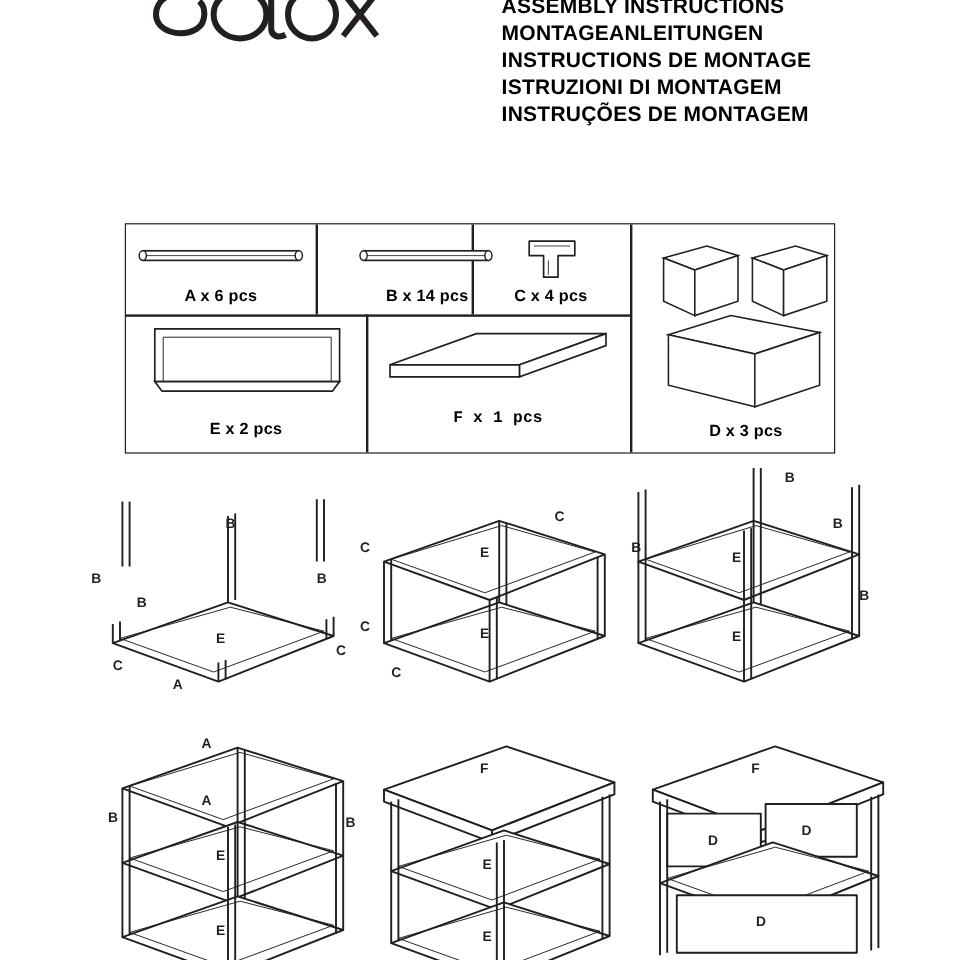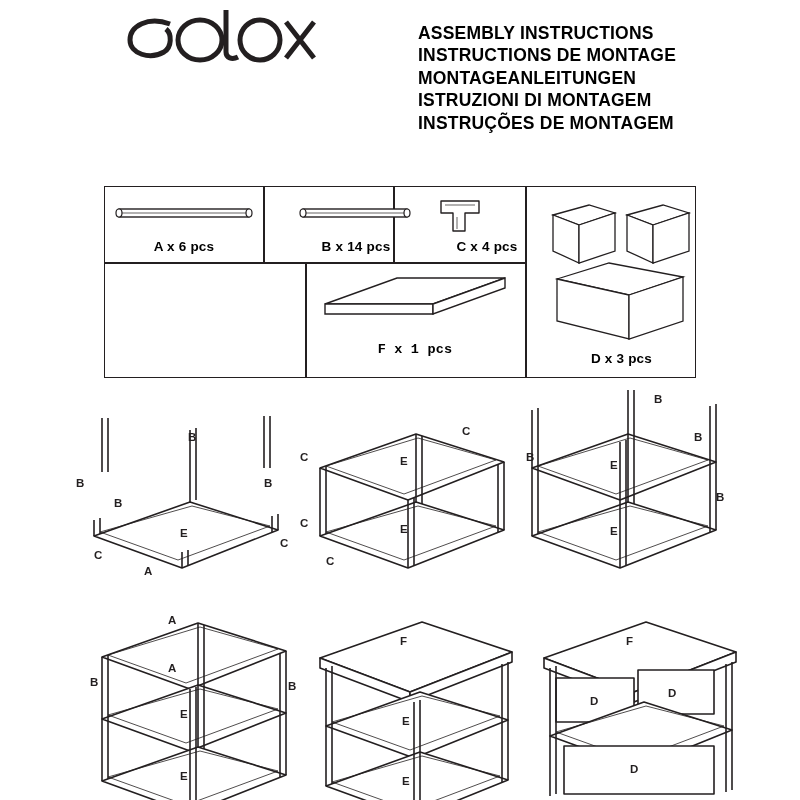--- a/index.html
+++ b/index.html
@@ -20,21 +20,20 @@
     width: 800px;
     height: 800px;
   }
 
   
   .header {
     position: absolute;
     top: 0; left: 0;
     width: 800px;
     height: 150px;
-    margin-top: 28px;
   }
   .logo {
     position: absolute;
     left: 108px;
     top: -26px;
     width: 230px;
     height: 70px;
   }
   .logo svg { display: block; }
 
@@ -118,22 +117,22 @@
           <ellipse cx="92" cy="38" rx="22" ry="20"></ellipse>
           <path d="M118 8 L118 50 C118 56, 124 58, 130 55"></path>
           <ellipse cx="152" cy="38" rx="20" ry="20"></ellipse>
           <path d="M178 20 L206 56 M206 20 L178 56"></path>
         </g>
       </svg>
     </div>
 
     <div class="titles">
       <div>ASSEMBLY INSTRUCTIONS</div>
+      <div>MONTAGEANLEITUNGEN</div>
       <div>INSTRUCTIONS DE MONTAGE</div>
-      <div>MONTAGEANLEITUNGEN</div>
       <div>ISTRUZIONI DI MONTAGEM</div>
       <div>INSTRUÇÕES DE MONTAGEM</div>
     </div>
   </div>
 
   <div class="parts">
 
     <div class="hline" style="left:0; top:75px; width:420px;"></div>
     <div class="vline" style="left:158px; top:0; height:75px;"></div>
     <div class="vline" style="left:288px; top:0; height:75px;"></div>
@@ -159,23 +158,33 @@
       </svg>
       <div class="plabel" style="top:52px;">B x 14 pcs</div>
     </div>
 
     <div class="cell" style="left:288px; top:0; width:132px; height:75px;">
       <svg width="132" height="52" viewBox="0 0 132 52">
         <path d="M48 14 L86 14 L86 26 L72 26 L72 44 L60 44 L60 26 L48 26 Z" fill="#fff" stroke="#231f20" stroke-width="1.4" stroke-linejoin="round"></path>
         <path d="M52 18 L82 18" stroke="#231f20" stroke-width="0.7"></path>
         <path d="M64 30 L64 42" stroke="#231f20" stroke-width="0.7"></path>
       </svg>
-      <div class="plabel" style="top:52px;padding-left:28px;">C x 4 pcs</div>
-    </div>
-
+      <div class="plabel" style="top:52px;">C x 4 pcs</div>
+    </div>
+
+    <div class="cell" style="left:0; top:75px; width:200px; height:115px;">
+      <svg width="200" height="88" viewBox="0 0 200 88">
+        <polygon points="24,12 178,12 178,56 24,56" fill="#fff" stroke="#231f20" stroke-width="1.4"></polygon>
+        <polygon points="24,56 178,56 172,64 30,64" fill="#fff" stroke="#231f20" stroke-width="1.4"></polygon>
+        <line x1="31" y1="19" x2="171" y2="19" stroke="#231f20" stroke-width="0.8"></line>
+        <line x1="31" y1="19" x2="31" y2="56" stroke="#231f20" stroke-width="0.8"></line>
+        <line x1="171" y1="19" x2="171" y2="56" stroke="#231f20" stroke-width="0.8"></line>
+      </svg>
+      <div class="plabel" style="top:88px;">E x 2 pcs</div>
+    </div>
 
     <div class="cell" style="left:200px; top:75px; width:220px; height:115px;">
       <svg width="220" height="88" viewBox="0 0 220 88">
         <polygon points="20,42 92,16 200,16 128,42" fill="#fff" stroke="#231f20" stroke-width="1.4"></polygon>
         <polygon points="20,42 128,42 128,52 20,52" fill="#fff" stroke="#231f20" stroke-width="1.4"></polygon>
         <polygon points="128,42 200,16 200,26 128,52" fill="#fff" stroke="#231f20" stroke-width="1.4"></polygon>
       </svg>
       <div class="plabel" style="top:80px;font-family:Liberation Mono, monospace;">F x 1 pcs</div>
     </div>
 

